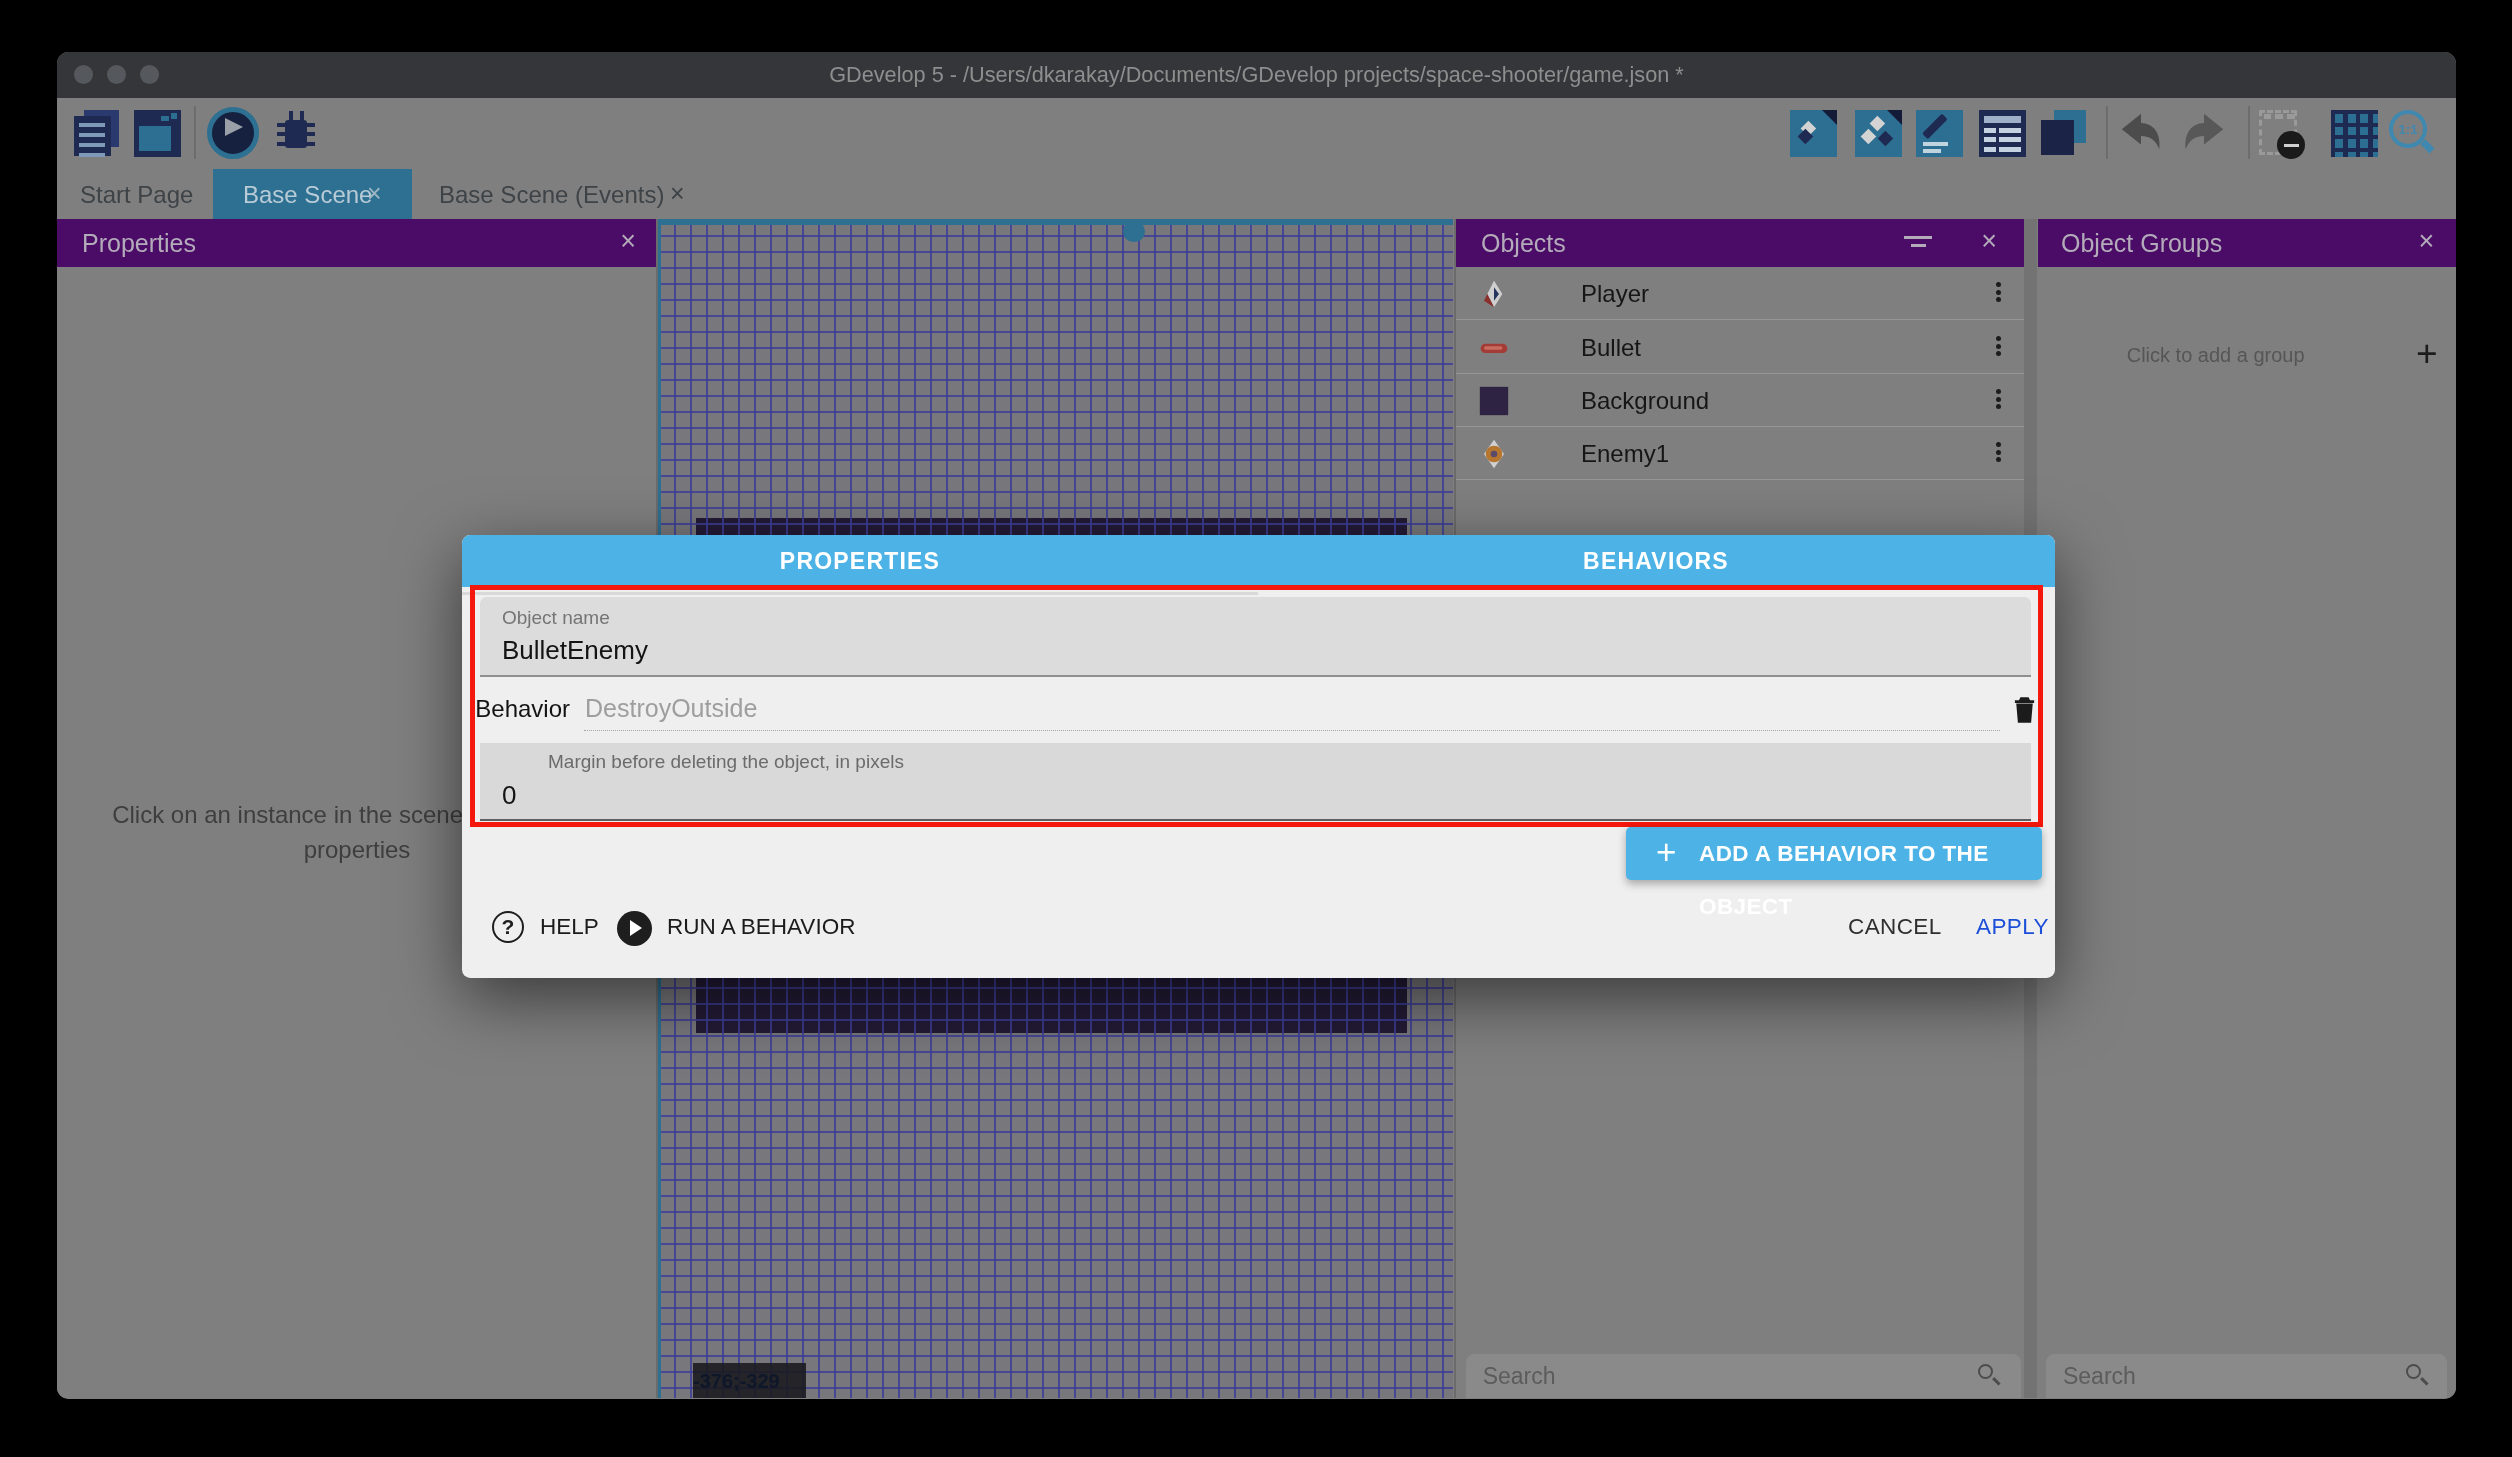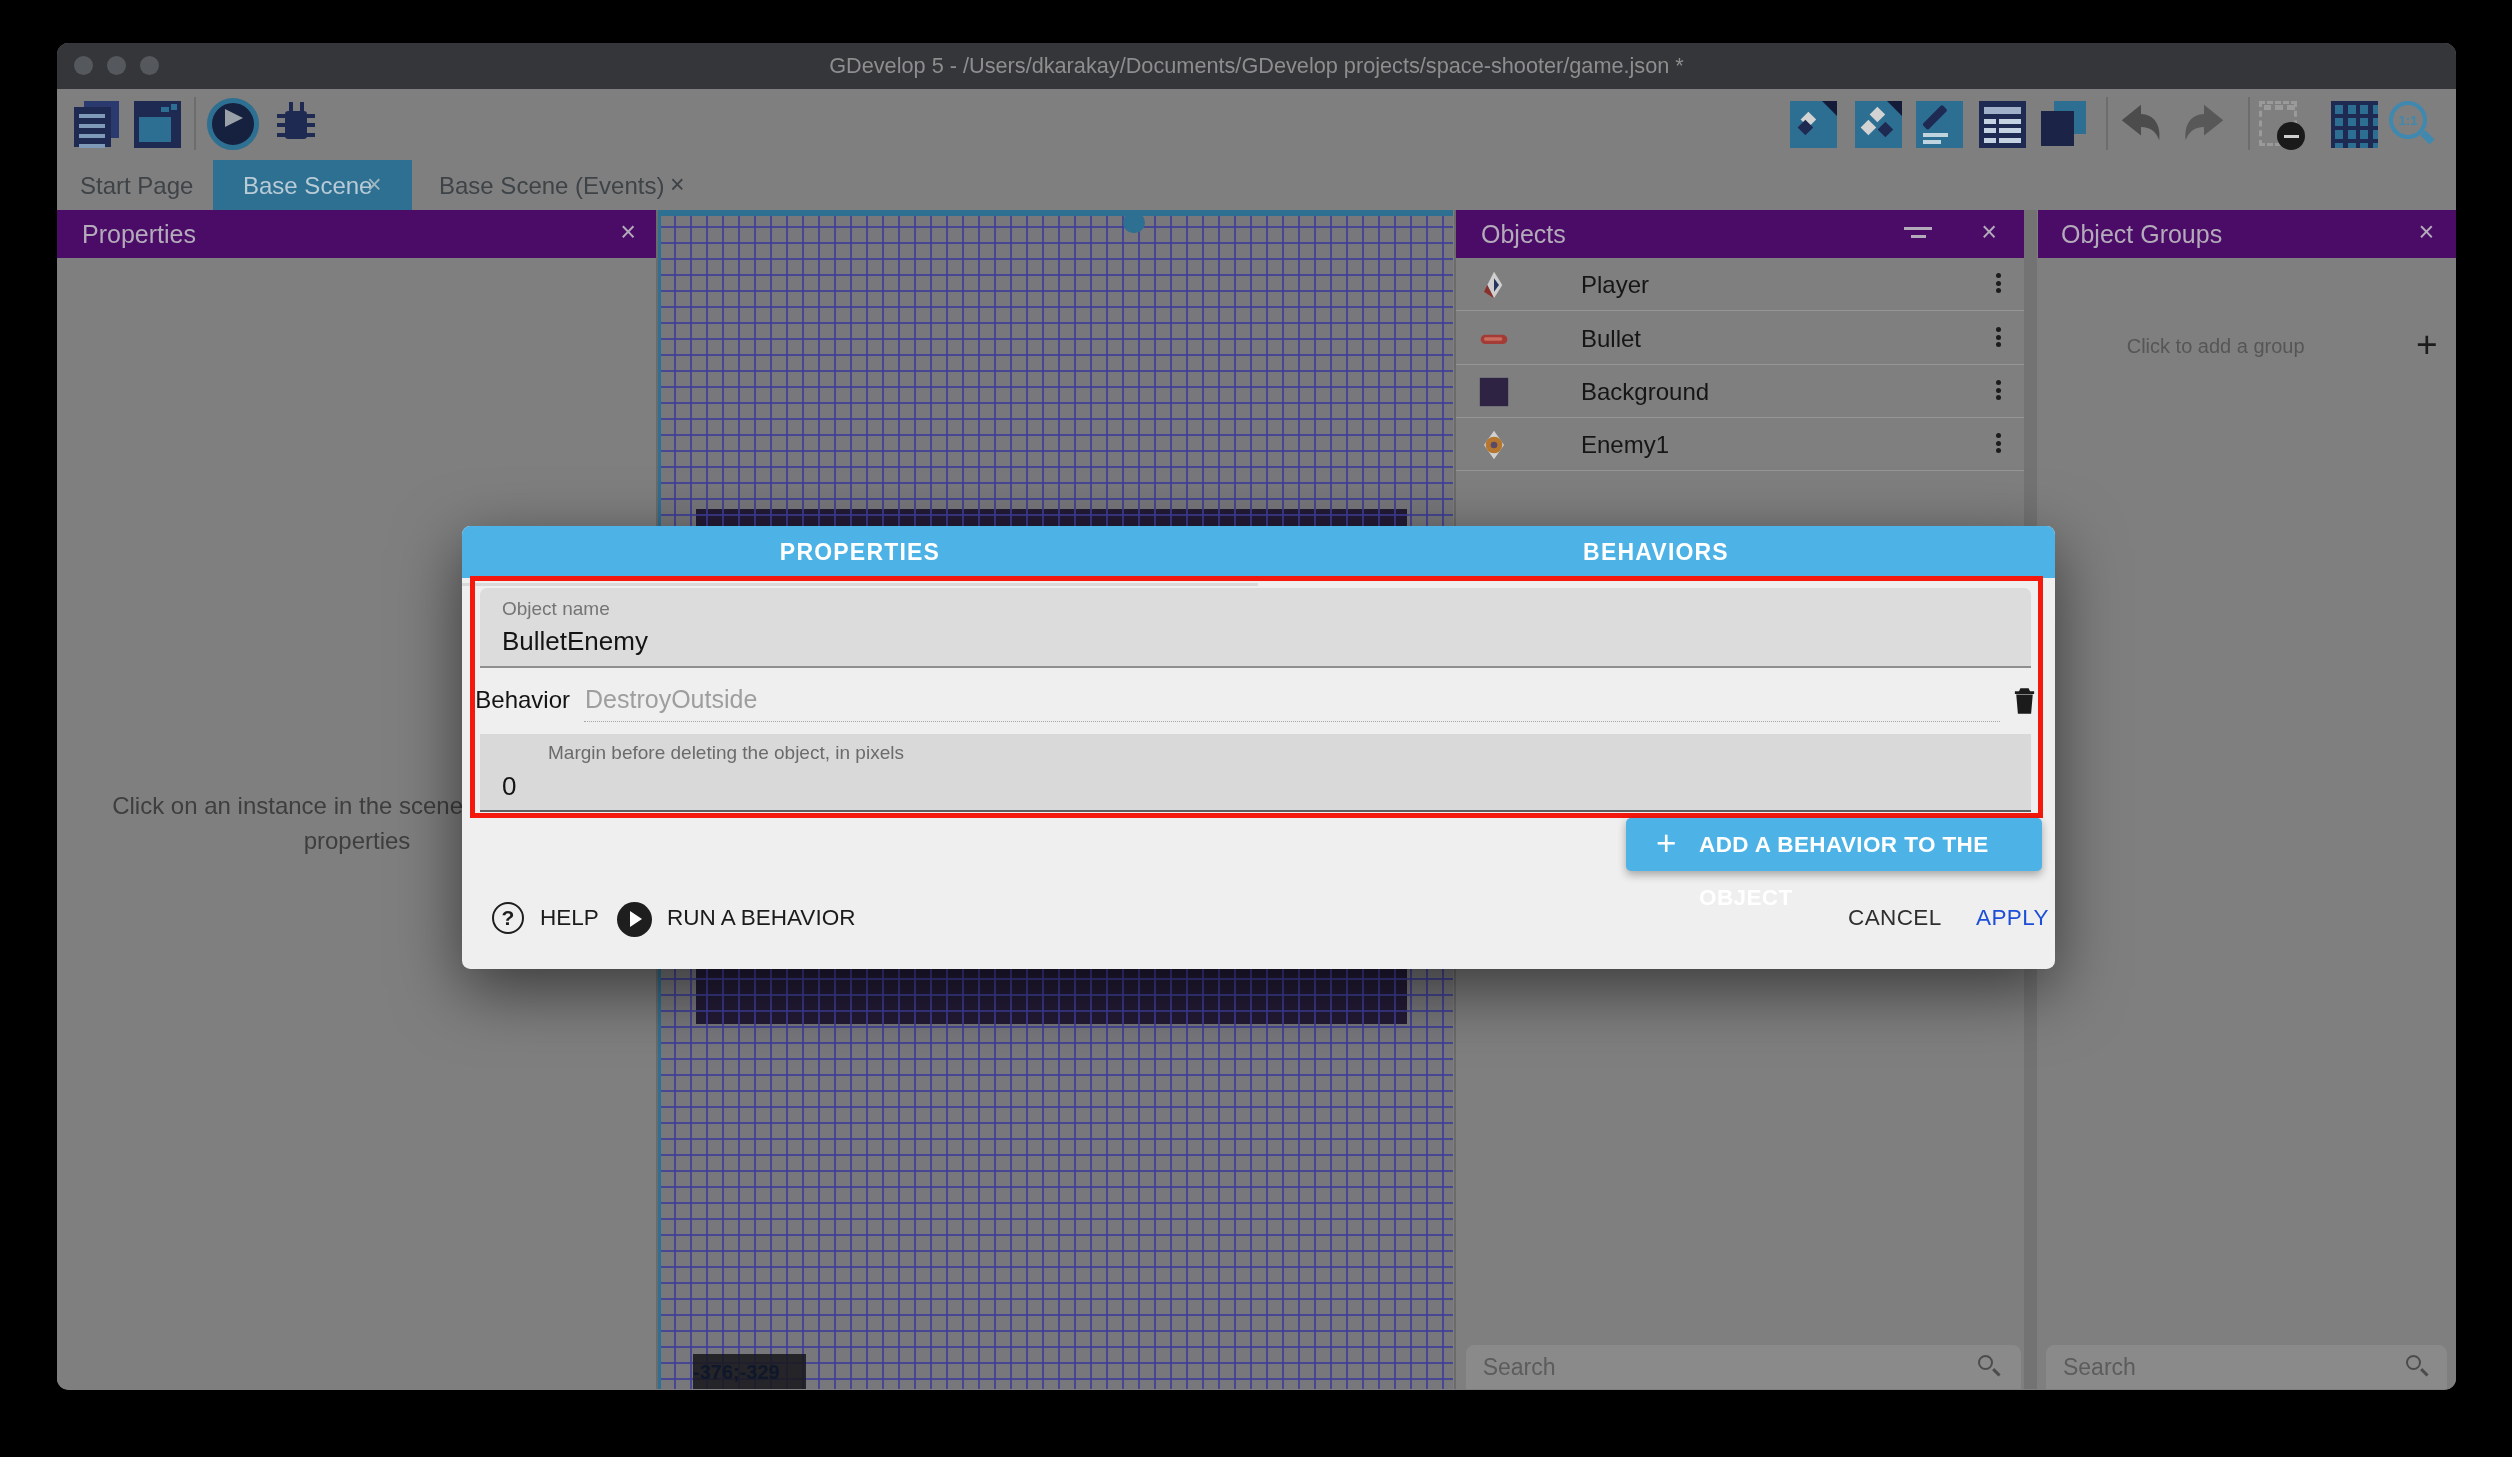--- a/index.html
+++ b/index.html
@@ -1,21 +1,21 @@
 <!DOCTYPE html>
 <html style="font-size:13.3px"><head>
 <meta charset="utf-8">
 <style>
   * { margin:0; padding:0; box-sizing:border-box; }
   html,body { width:2512px; height:1458px; background:#000; overflow:hidden;
               font-family:"Liberation Sans","DejaVu Sans",sans-serif; }
   #screen { position:relative; width:2512px; height:1458px; background:#000; }
 
   
-  #window { position:absolute; left:57px; top:43px; width:2399px; height:1347px;
+  #window { position:absolute; left:57px; top:52px; width:2399px; height:1347px;
             background:#7f7f7f; border-radius:11.7px; overflow:hidden; }
 
   
   #titlebar { position:absolute; left:0; top:0; width:2399px; height:46px; background:#343639; }
   .tl-dot { position:absolute; top:13.3px; width:19px; height:19px; border-radius:50%; background:#55585c; }
   #title-text { position:absolute; left:0; top:0; width:100%; height:46px; line-height:46px;
                 text-align:center; color:#8e8e8e; font-size:21.7px; }
 
   
   #toolbar { position:absolute; left:0; top:46px; width:2399px; height:71px; background:#7f7f7f; }

